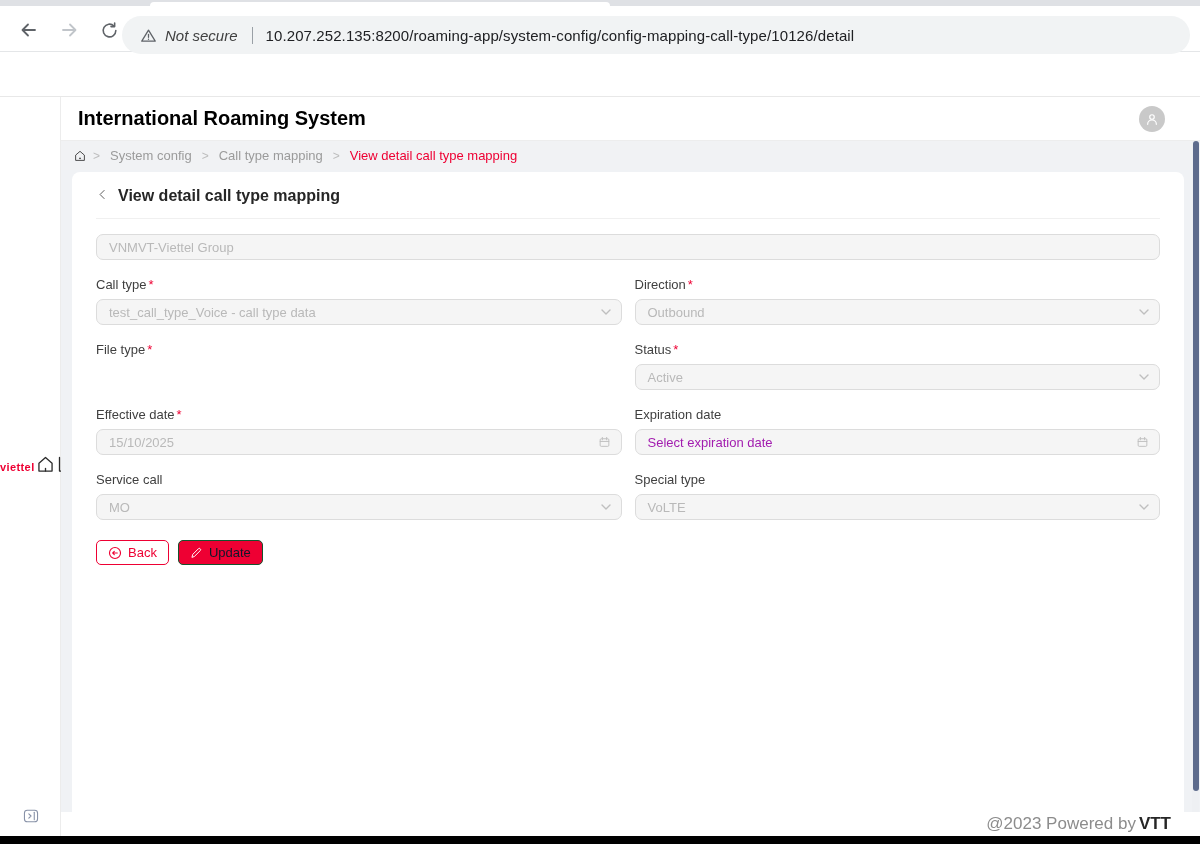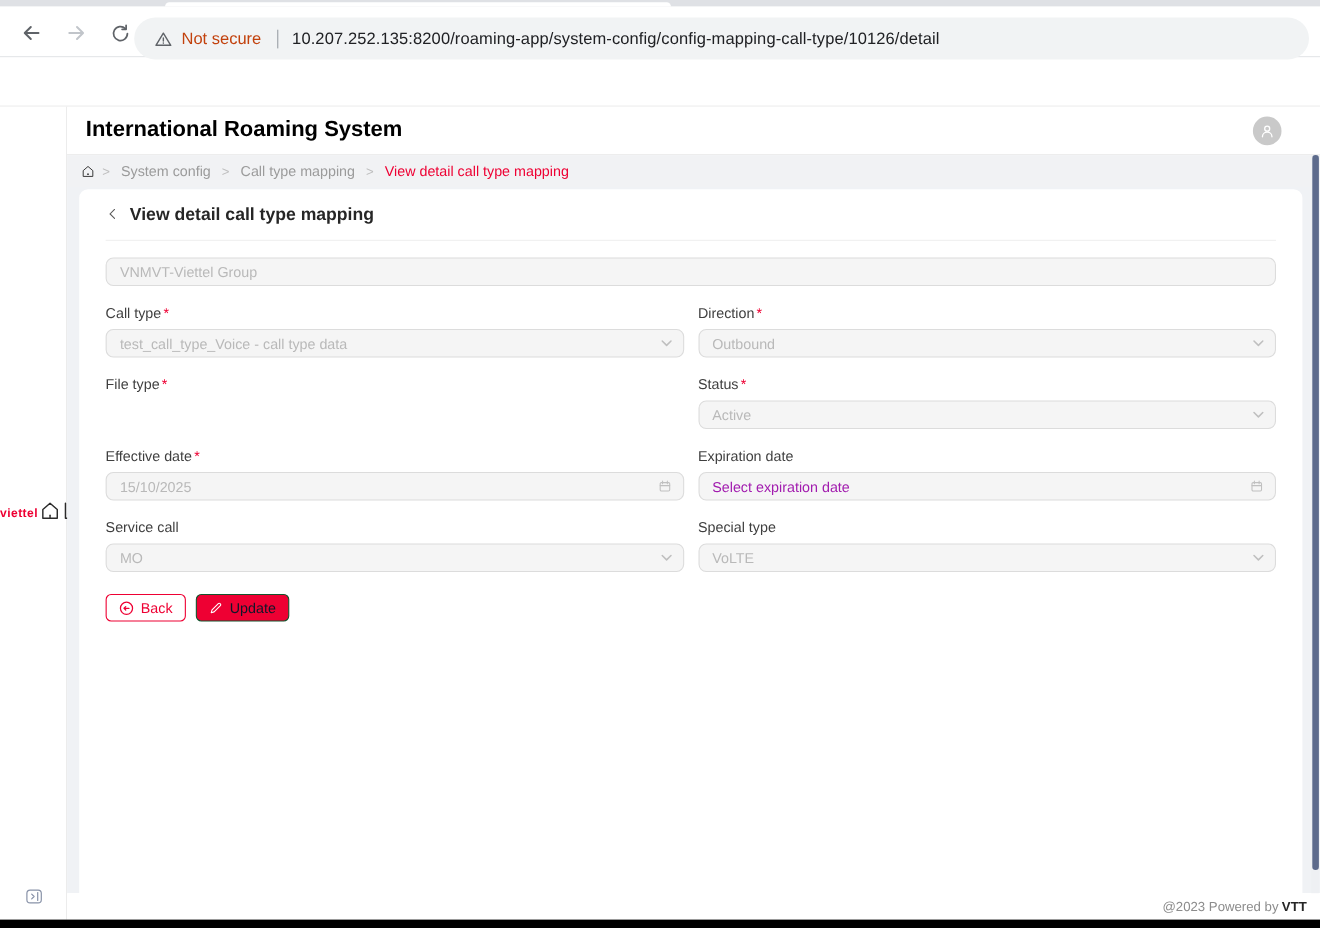--- a/index.html
+++ b/index.html
@@ -5,21 +5,21 @@
   * { margin:0; padding:0; box-sizing:border-box; }
   html,body { width:1200px; height:844px; font-family:"Liberation Sans", sans-serif; background:#fff; }
   .screen { position:relative; width:1200px; height:844px; overflow:hidden; background:#fff; }
 
   
   .tabstrip { position:absolute; left:0; top:0; width:1200px; height:6px; background:#dfe1e5; }
   .tab { position:absolute; left:150px; top:2px; width:460px; height:4px; background:#fff; border-radius:6px 6px 0 0; }
   .toolbar { position:absolute; left:0; top:6px; width:1200px; height:46px; background:#fff; border-bottom:1px solid #e4e6e8; }
   .nav-ico { position:absolute; top:13px; width:22px; height:22px; display:flex; align-items:center; justify-content:center; }
   .addr-pill { position:absolute; left:122px; top:10px; width:1068px; height:38px; background:#f1f3f4; border-radius:19px; display:flex; align-items:center; padding-left:18px; }
-  .not-secure { color:#c2410c; font-size:15px; margin-left:8px; }
+  .not-secure { color:#404040; font-size:15px; margin-left:8px;font-style:italic; }
   .addr-sep { width:1px; height:17px; background:#9aa0a6; margin:0 13px 0 14px; }
   .addr-url { color:#202124; font-size:15px; letter-spacing:0.1px; }
 
   
   .appwrap { position:absolute; left:0; top:96px; width:1200px; height:740px; border-top:1px solid #e8e8e8; background:#fff; }
   .sidebar { position:absolute; left:0; top:97px; width:61px; height:739px; background:#fff; border-right:1px solid #ececec; display:flex; flex-direction:row; align-items:center; }
   .side-logo { height:40px; display:flex; align-items:center; justify-content:center; color:#ee0033; font-size:11px; font-weight:bold; letter-spacing:0.4px; }
   .side-spacer { height:11px; }
   .side-item { width:40px; height:40px; display:flex; align-items:center; justify-content:center; cursor:pointer; }
   .side-item svg { stroke:#2b2b2b; fill:none; stroke-width:1.5; stroke-linecap:round; stroke-linejoin:round; }
@@ -56,21 +56,21 @@
   .ctrl .tail-ico { position:absolute; right:10px; top:50%; transform:translateY(-50%); display:flex; }
   .frow { display:grid; grid-template-columns:1fr 1fr; column-gap:13px; margin-bottom:17px; }
   .frow.single { grid-template-columns:1fr; }
 
   .btn-row { display:flex; justify-content:flex-start; gap:9px; margin-top:20px; }
   .btn { height:25px; border-radius:5px; font-size:13px; display:flex; align-items:center; gap:6px; padding:0 11px; cursor:pointer; font-family:"Liberation Sans", sans-serif; }
   .btn-back { background:#fff; border:1px solid #ee0033; color:#ee0033; }
   .btn-update { background:#ee0033; border:1px solid #14532d; color:#0f172a; }
   .btn svg { fill:none; stroke-linecap:round; stroke-linejoin:round; }
 
-  .appfooter { position:absolute; left:61px; top:812px; width:1139px; height:24px; background:#fff; display:flex; align-items:center; justify-content:flex-end; padding-right:12px; font-size:12px; color:#8c8c8c; }
+  .appfooter { position:absolute; left:61px; top:812px; width:1139px; height:24px; background:#fff; display:flex; align-items:center; justify-content:flex-end; padding-right:29px; font-size:17px; color:#8c8c8c; }
   .appfooter b { color:#262626; margin-left:3px; }
 
   .scroll-track { position:absolute; right:1px; top:141px; width:7px; height:671px; background:#eef0f3; }
   .scroll-thumb { position:absolute; right:1px; top:141px; width:6px; height:650px; background:#5d6b8c; border-radius:3px; cursor:grab; }
 
   .blackbar { position:absolute; left:0; top:836px; width:1200px; height:8px; background:#000; }
 </style>
 </head>
 <body>
 

